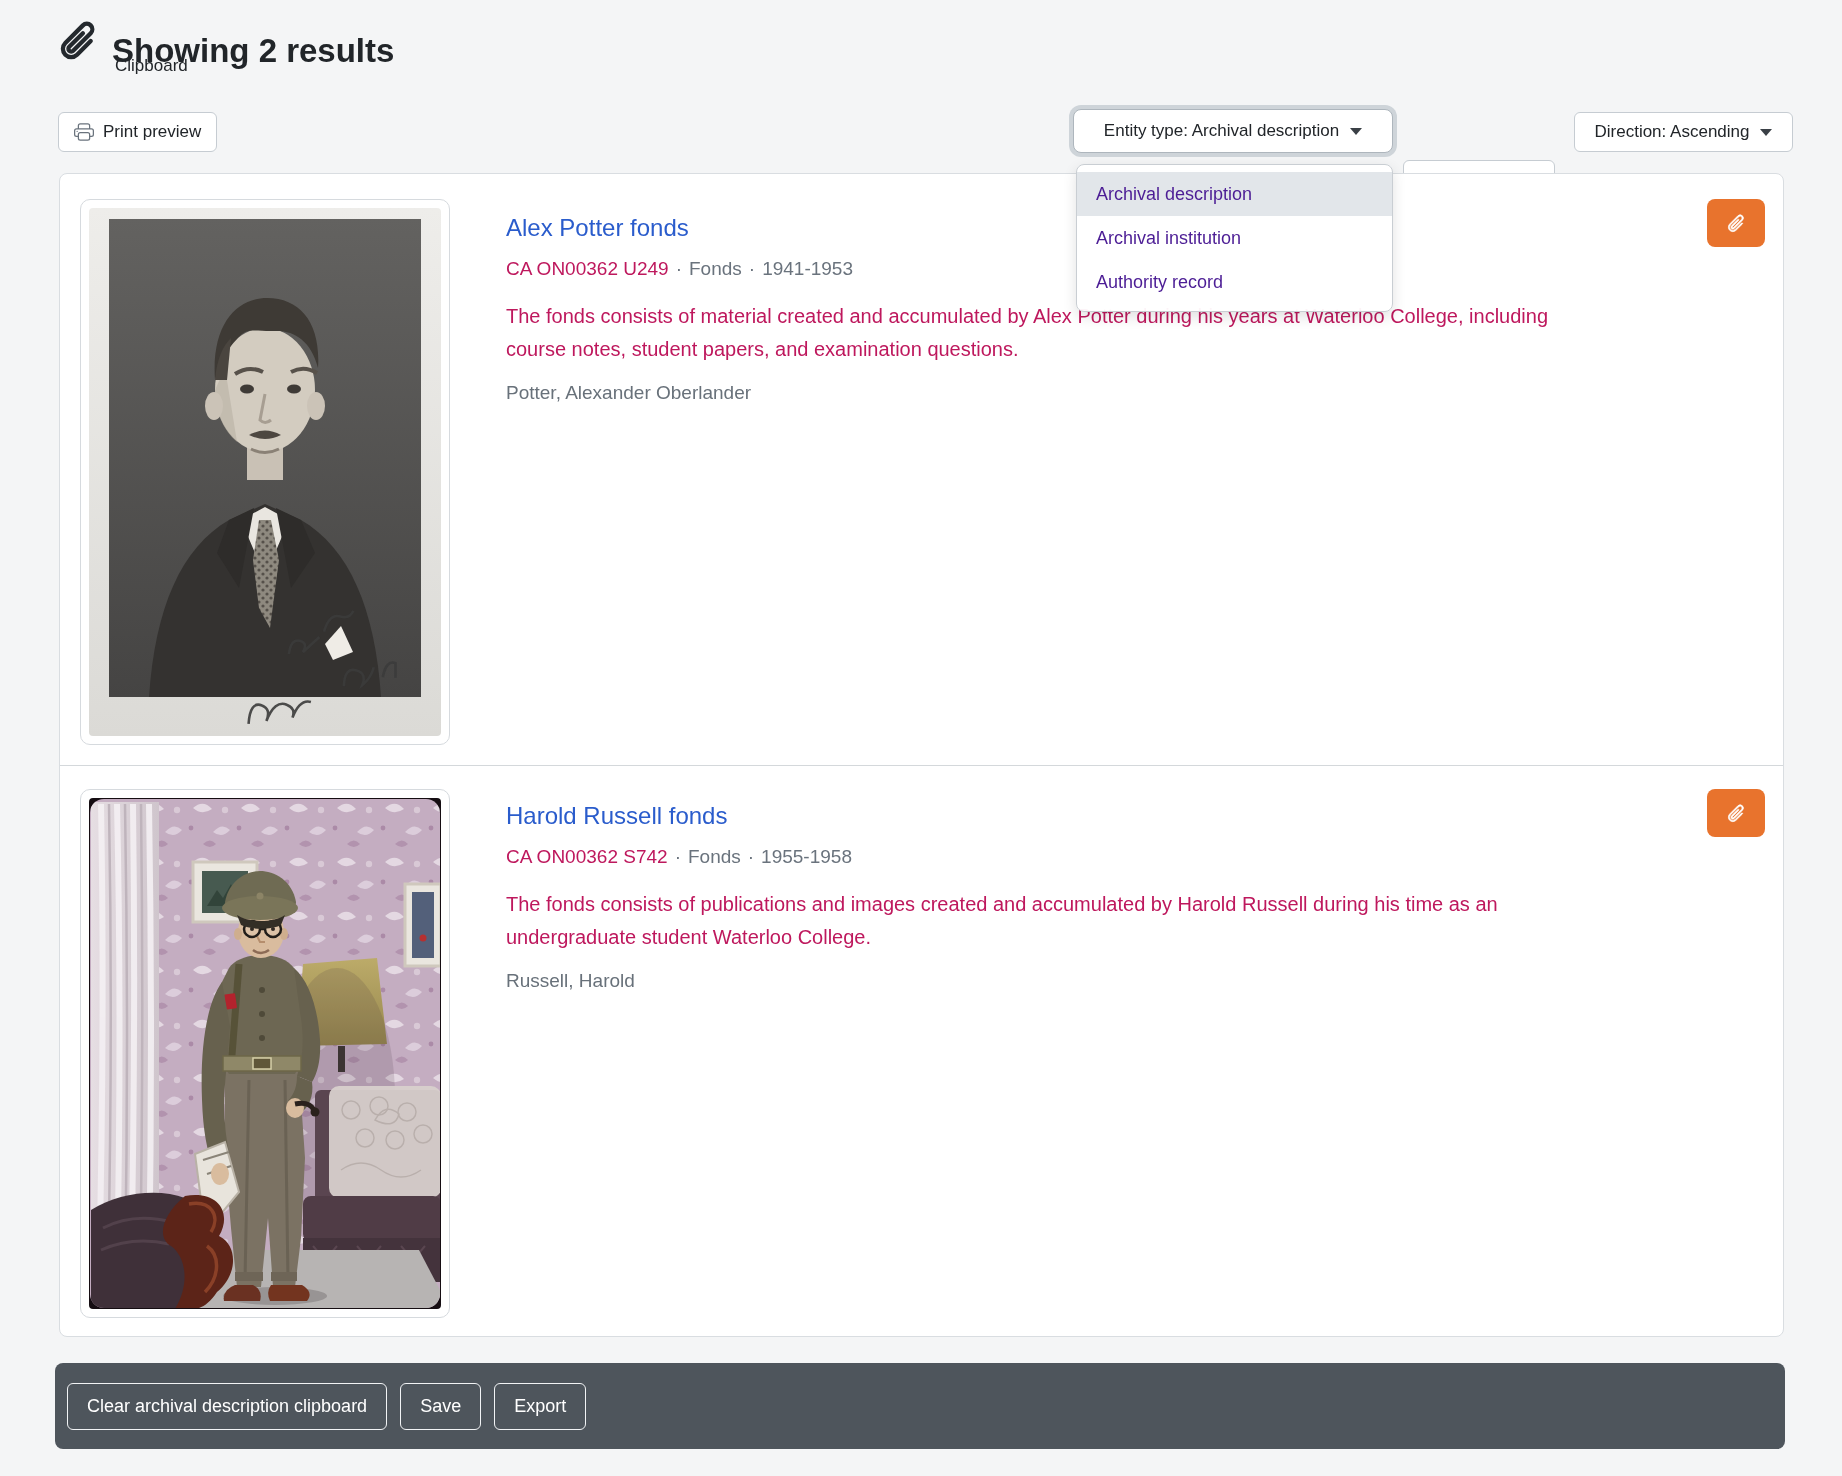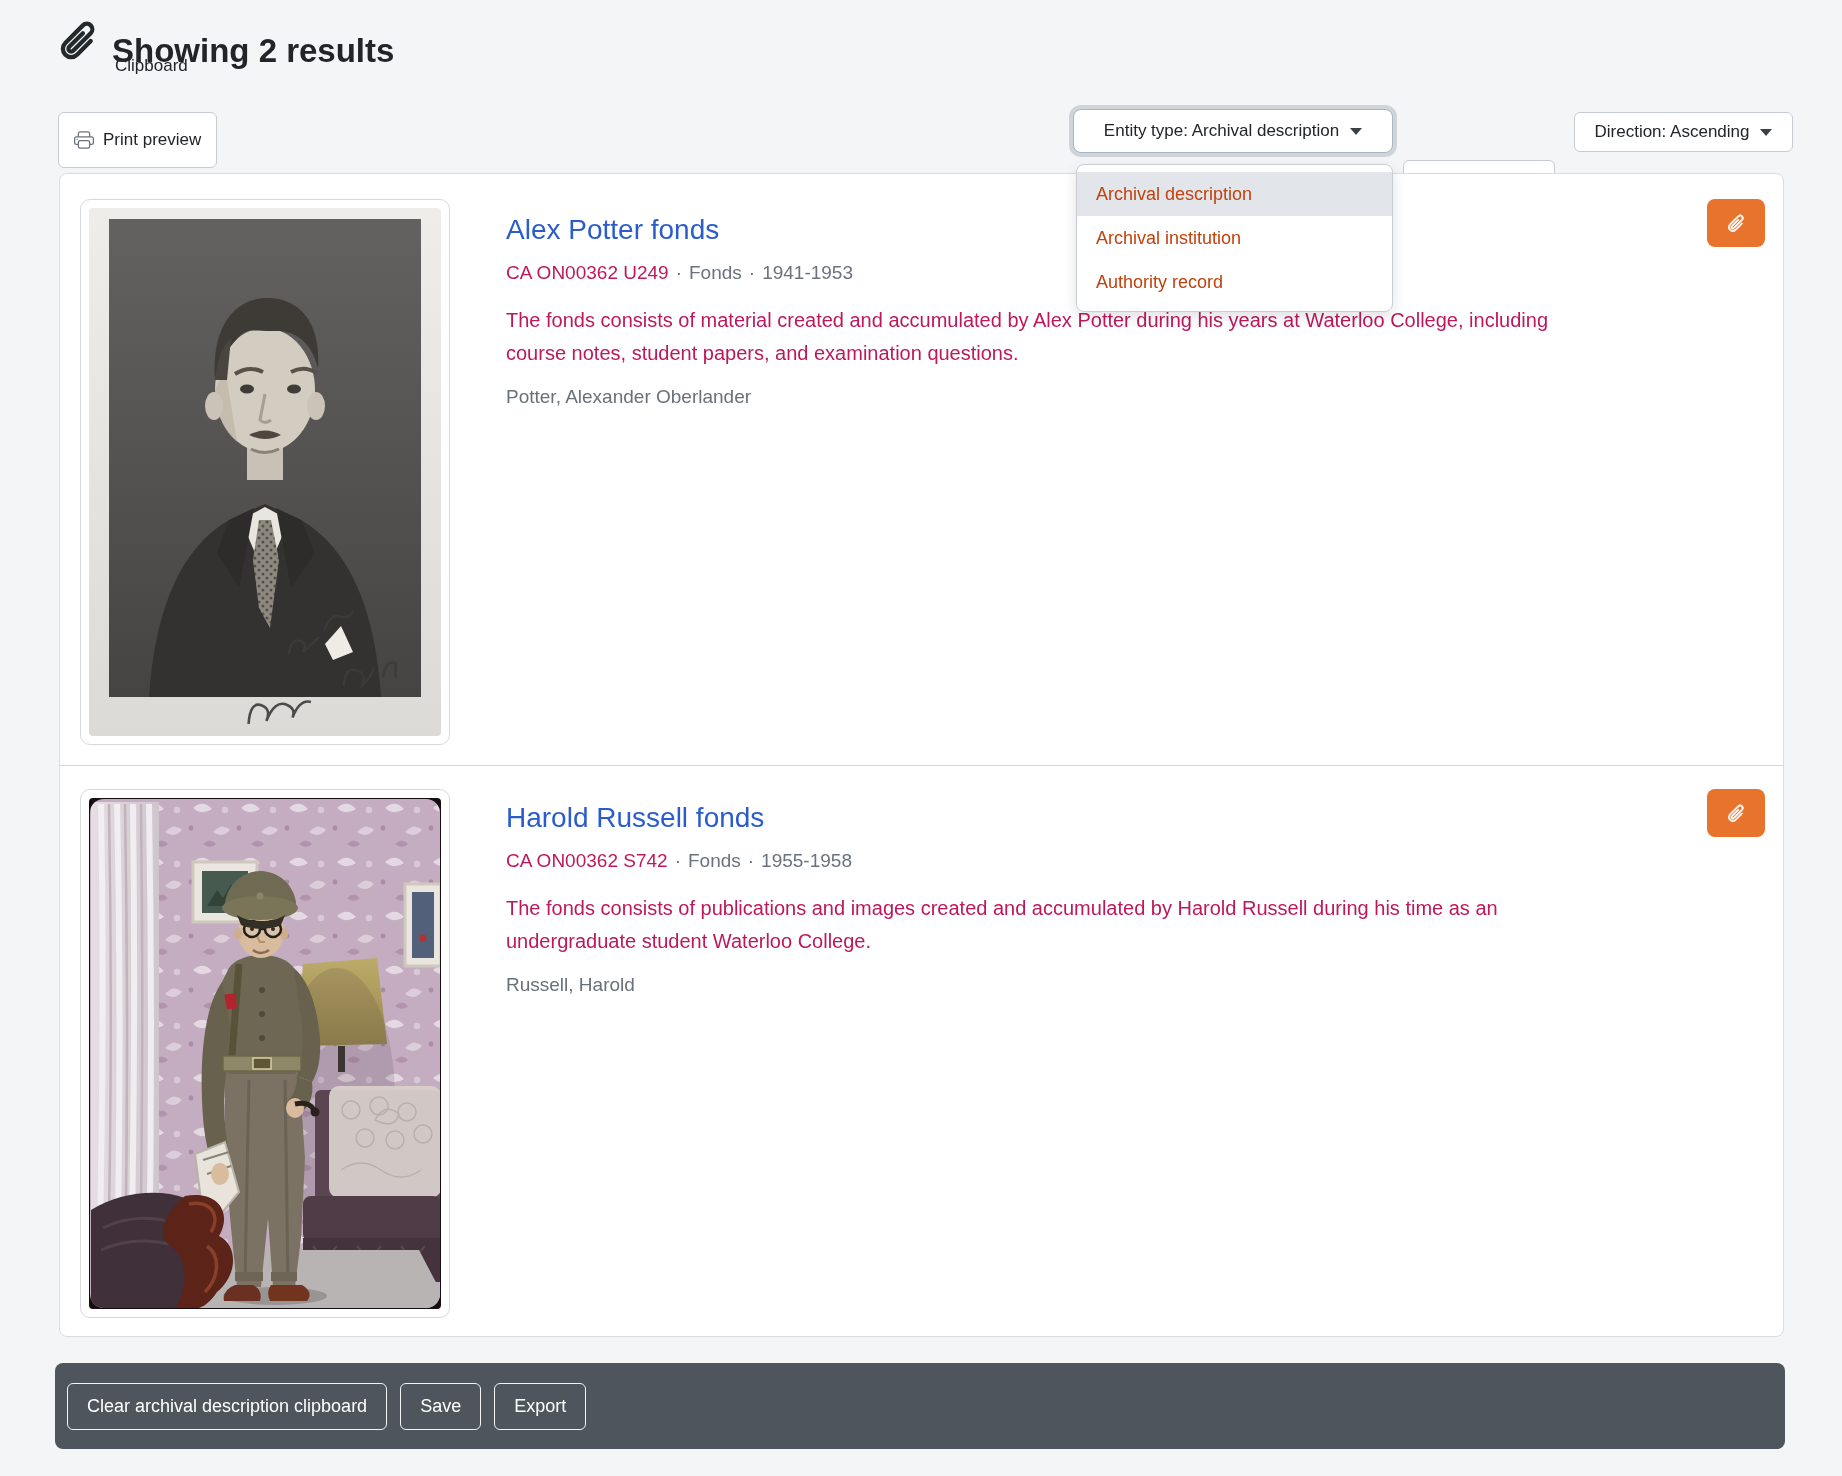--- a/index.html
+++ b/index.html
@@ -8,51 +8,51 @@
 
   
   .hdr-icon{position:absolute;left:50px;top:10px;width:58px;height:62px;}
   .page-title{position:absolute;left:112px;top:10px;font-size:33px;font-weight:700;color:#212529;}
   .page-subtitle{position:absolute;left:115px;top:56px;font-size:17px;color:#212529;}
 
   
   .btn{box-sizing:border-box;display:inline-flex;align-items:center;justify-content:center;
        background:#fff;border:1px solid #c6ccd2;border-radius:6px;font-size:17px;color:#212529;
        font-family:"Liberation Sans",sans-serif;cursor:pointer;padding:0 15px;}
-  .print-btn{position:absolute;left:58px;top:112px;height:56px;gap:9px;}
+  .print-btn{position:absolute;left:58px;top:112px;height:40px;gap:9px;}
   .print-btn svg{width:20px;height:20px;}
   .entity-btn{position:absolute;left:1073px;top:109px;width:320px;height:44px;border-radius:8px;
        border:1px solid #aeb6bd;box-shadow:0 0 0 4px #ced4d9;}
   .sort-btn{position:absolute;left:1403px;top:112px;width:152px;height:40px;margin-top:48px;}
   .dir-btn{position:absolute;left:1566px;top:112px;width:219px;height:40px;margin-left:8px;}
   .caret{width:0;height:0;border-left:6px solid transparent;border-right:6px solid transparent;
        border-top:7px solid #3a4046;display:inline-block;margin-left:11px;}
 
   
   .menu{position:absolute;left:1076px;top:164px;width:315px;z-index:20;
         background:rgba(255,255,255,0.95);border:1px solid #c9ced3;border-radius:8px;
         box-shadow:0 5px 14px rgba(0,0,0,0.12);padding:7px 0;}
-  .menu-item{height:44px;line-height:44px;padding-left:19px;font-size:18px;color:#c2410c;cursor:pointer;}
+  .menu-item{height:44px;line-height:44px;padding-left:19px;font-size:18px;color:#4c1d95;cursor:pointer;}
   .menu-item.selected{background:#e2e6ea;}
 
   
   .results{position:absolute;left:59px;top:173px;width:1725px;height:1164px;background:#fff;
            border:1px solid #d9dde1;border-radius:8px;box-sizing:border-box;}
   .divider{position:absolute;left:0;top:591px;width:100%;height:1px;background:#d4d8db;}
 
   .thumb{position:absolute;left:20px;box-sizing:border-box;background:#fff;border:1px solid #d6dade;
          border-radius:10px;padding:8px;cursor:pointer;}
   .thumb1{top:25px;width:370px;height:546px;}
   .thumb2{top:615px;width:370px;height:529px;}
   .thumb svg{display:block;border-radius:4px;}
 
   .txtcol{position:absolute;left:446px;width:1065px;}
   .txt1{top:40px;}
   .txt2{top:628px;}
-  .res-title{font-size:28px;color:#2a5ccc;cursor:pointer;margin:0 0 16px 0;font-weight:400;}
+  .res-title{font-size:24px;color:#2a5ccc;cursor:pointer;margin:0 0 16px 0;font-weight:400;}
   .res-meta{font-size:19px;margin-bottom:20px;}
   .ref{color:#be185d;}
   .meta-gray{color:#6a737d;}
   .dot{color:#6a737d;padding:0 7px;}
   .res-desc{font-size:20px;line-height:33px;color:#be185d;margin-bottom:16px;max-width:1060px;}
   .res-creator{font-size:19px;color:#68717a;}
 
   .clip-btn{position:absolute;left:1647px;width:58px;height:48px;background:#e8732d;border:none;
             border-radius:8px;display:flex;align-items:center;justify-content:center;cursor:pointer;}
   .clip-btn.b1{top:25px;} .clip-btn.b2{top:615px;}

